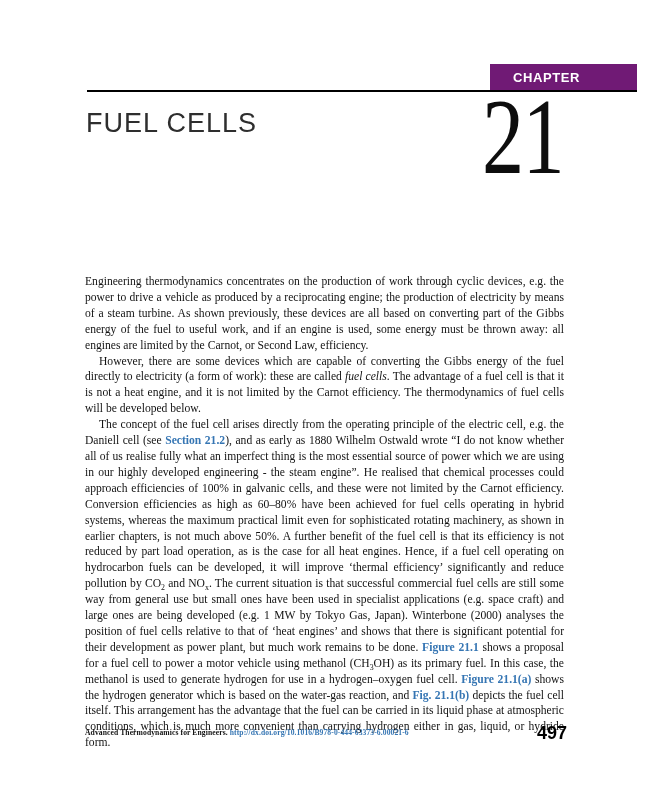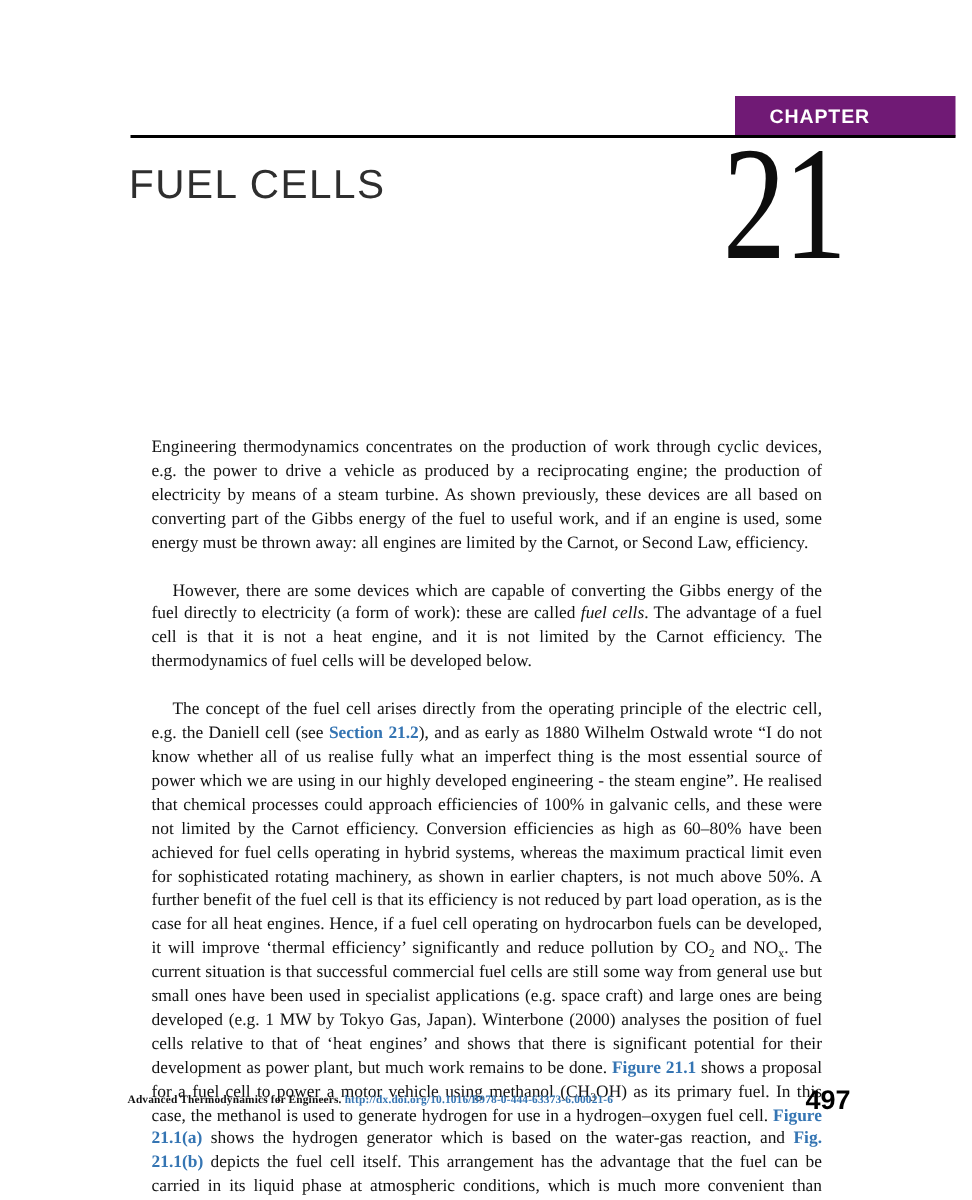--- a/index.html
+++ b/index.html
@@ -26,21 +26,21 @@
     position:absolute;right:85px;top:94px;
     font-family:"Liberation Serif",serif;font-size:108px;line-height:0.8;
     color:#0d0d0d;transform:scaleX(0.78);transform-origin:top right;
     letter-spacing:-2px;
   }
   
   .body-text{
     position:absolute;left:85px;top:274px;width:479px;
     font-size:11.6px;line-height:15.9px;text-align:justify;color:#121212;
   }
-  .body-text p{margin:16px;padding:0;}
+  .body-text p{margin:0;padding:0;}
   .body-text p.indent{text-indent:14px;}
   .seg-italic{font-style:italic;}
   .seg-link{color:#3575b3;cursor:pointer;font-weight:bold;}
   sub.seg-sub{font-size:0.68em;line-height:0;}
   
   .footer-book{
     position:absolute;left:85px;top:728px;width:400px;
     font-size:7.6px;font-weight:bold;color:#111;letter-spacing:0.1px;
   }
   .footer-doi{color:#3575b3;font-weight:bold;cursor:pointer;}

